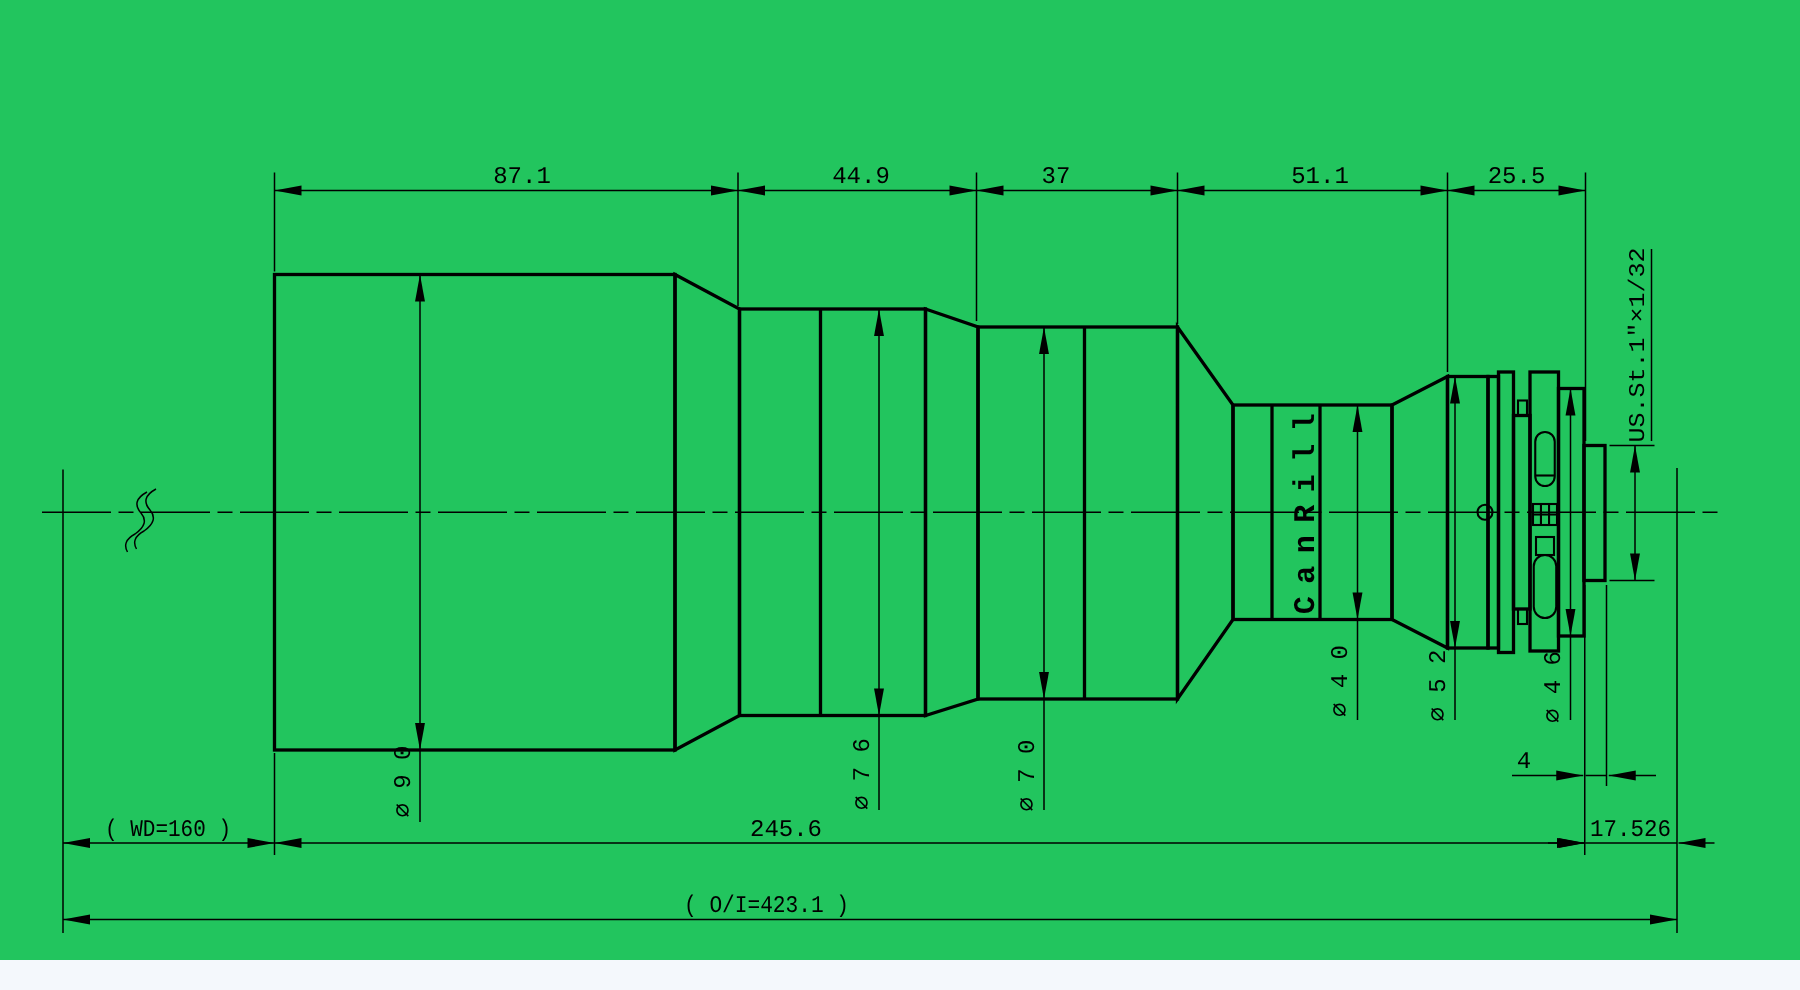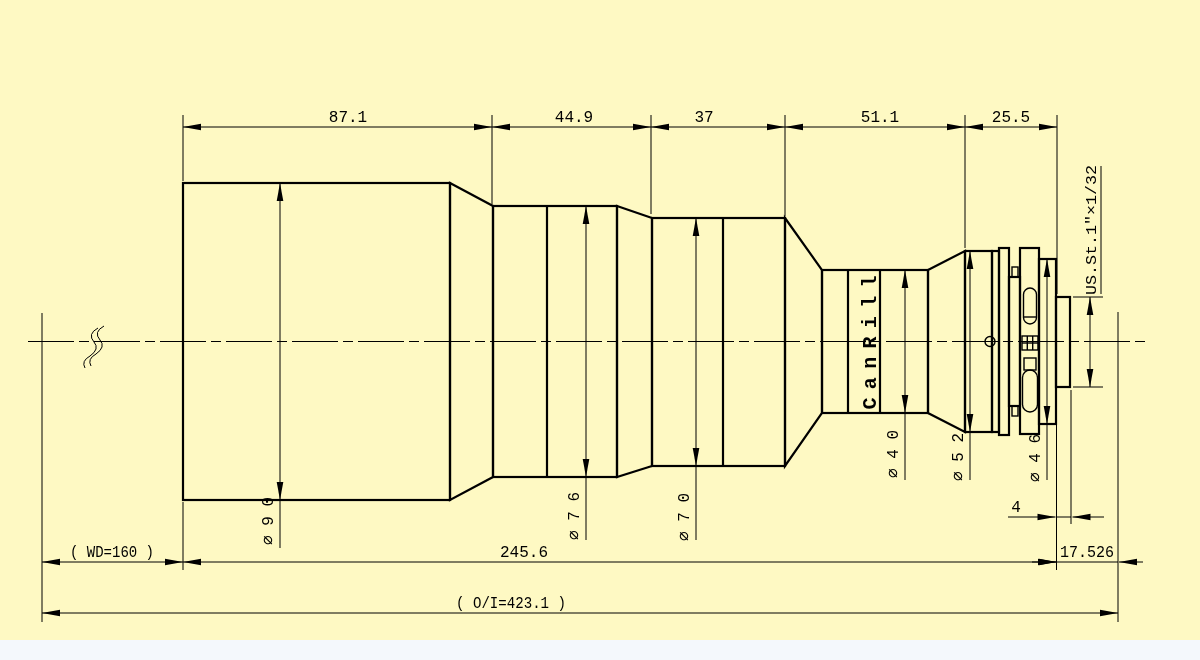--- a/index.html
+++ b/index.html
@@ -1,16 +1,16 @@
 <!DOCTYPE html>
 <html><head>
 <meta charset="utf-8">
 <style>
   html,body{margin:0;padding:0;background:#fff;width:1200px;height:660px;overflow:hidden;}
-  .canvas{position:relative;width:1200px;height:660px;background:#fef9c3;}
+  .canvas{position:relative;width:1200px;height:660px;background:#22c55e;}
   svg{display:block;}
   .outline{fill:none;stroke:#000;stroke-width:2.2;}
   .med{fill:none;stroke:#000;stroke-width:1.4;}
   .thin{fill:none;stroke:#000;stroke-width:1;}
   .cl{fill:none;stroke:#000;stroke-width:1;stroke-dasharray:46 5 10 5;}
   text{font-family:"Liberation Mono","DejaVu Sans Mono",monospace;font-size:16px;fill:#000;}
   .brand{font-size:20px;font-weight:bold;letter-spacing:2px;}
   .small{font-size:15px;}
   #arr path{fill:#000;stroke:none;}
 </style>

